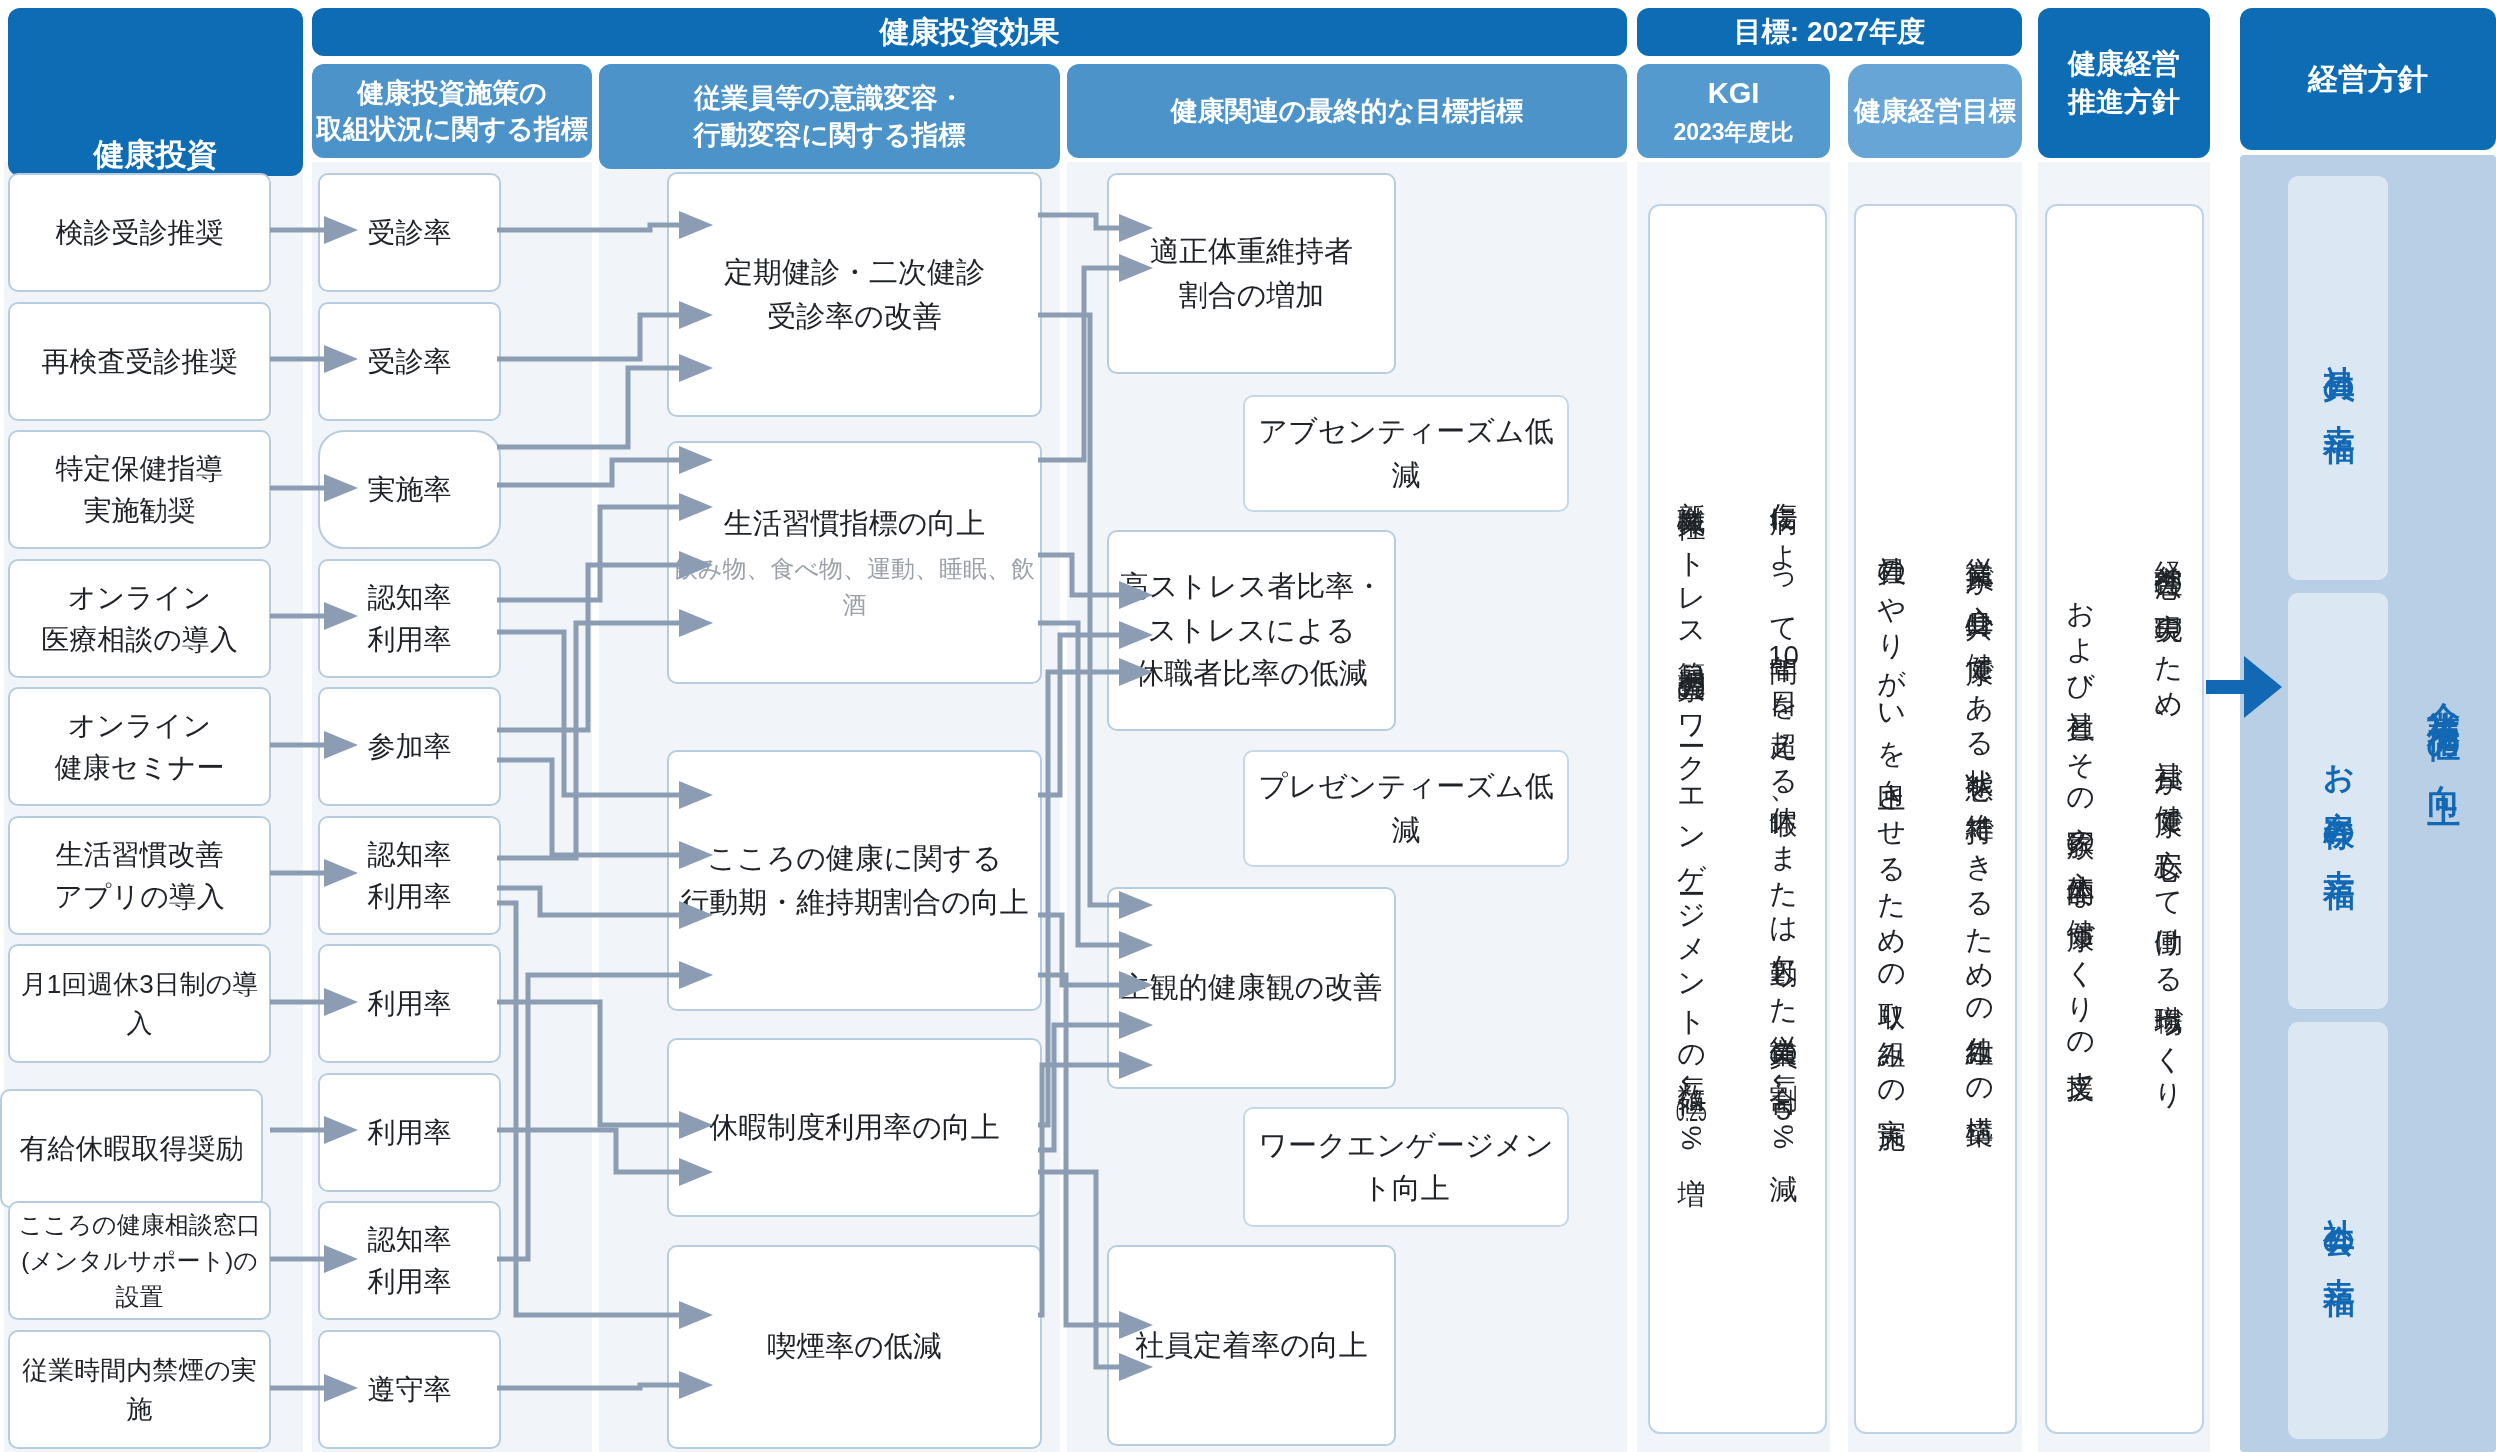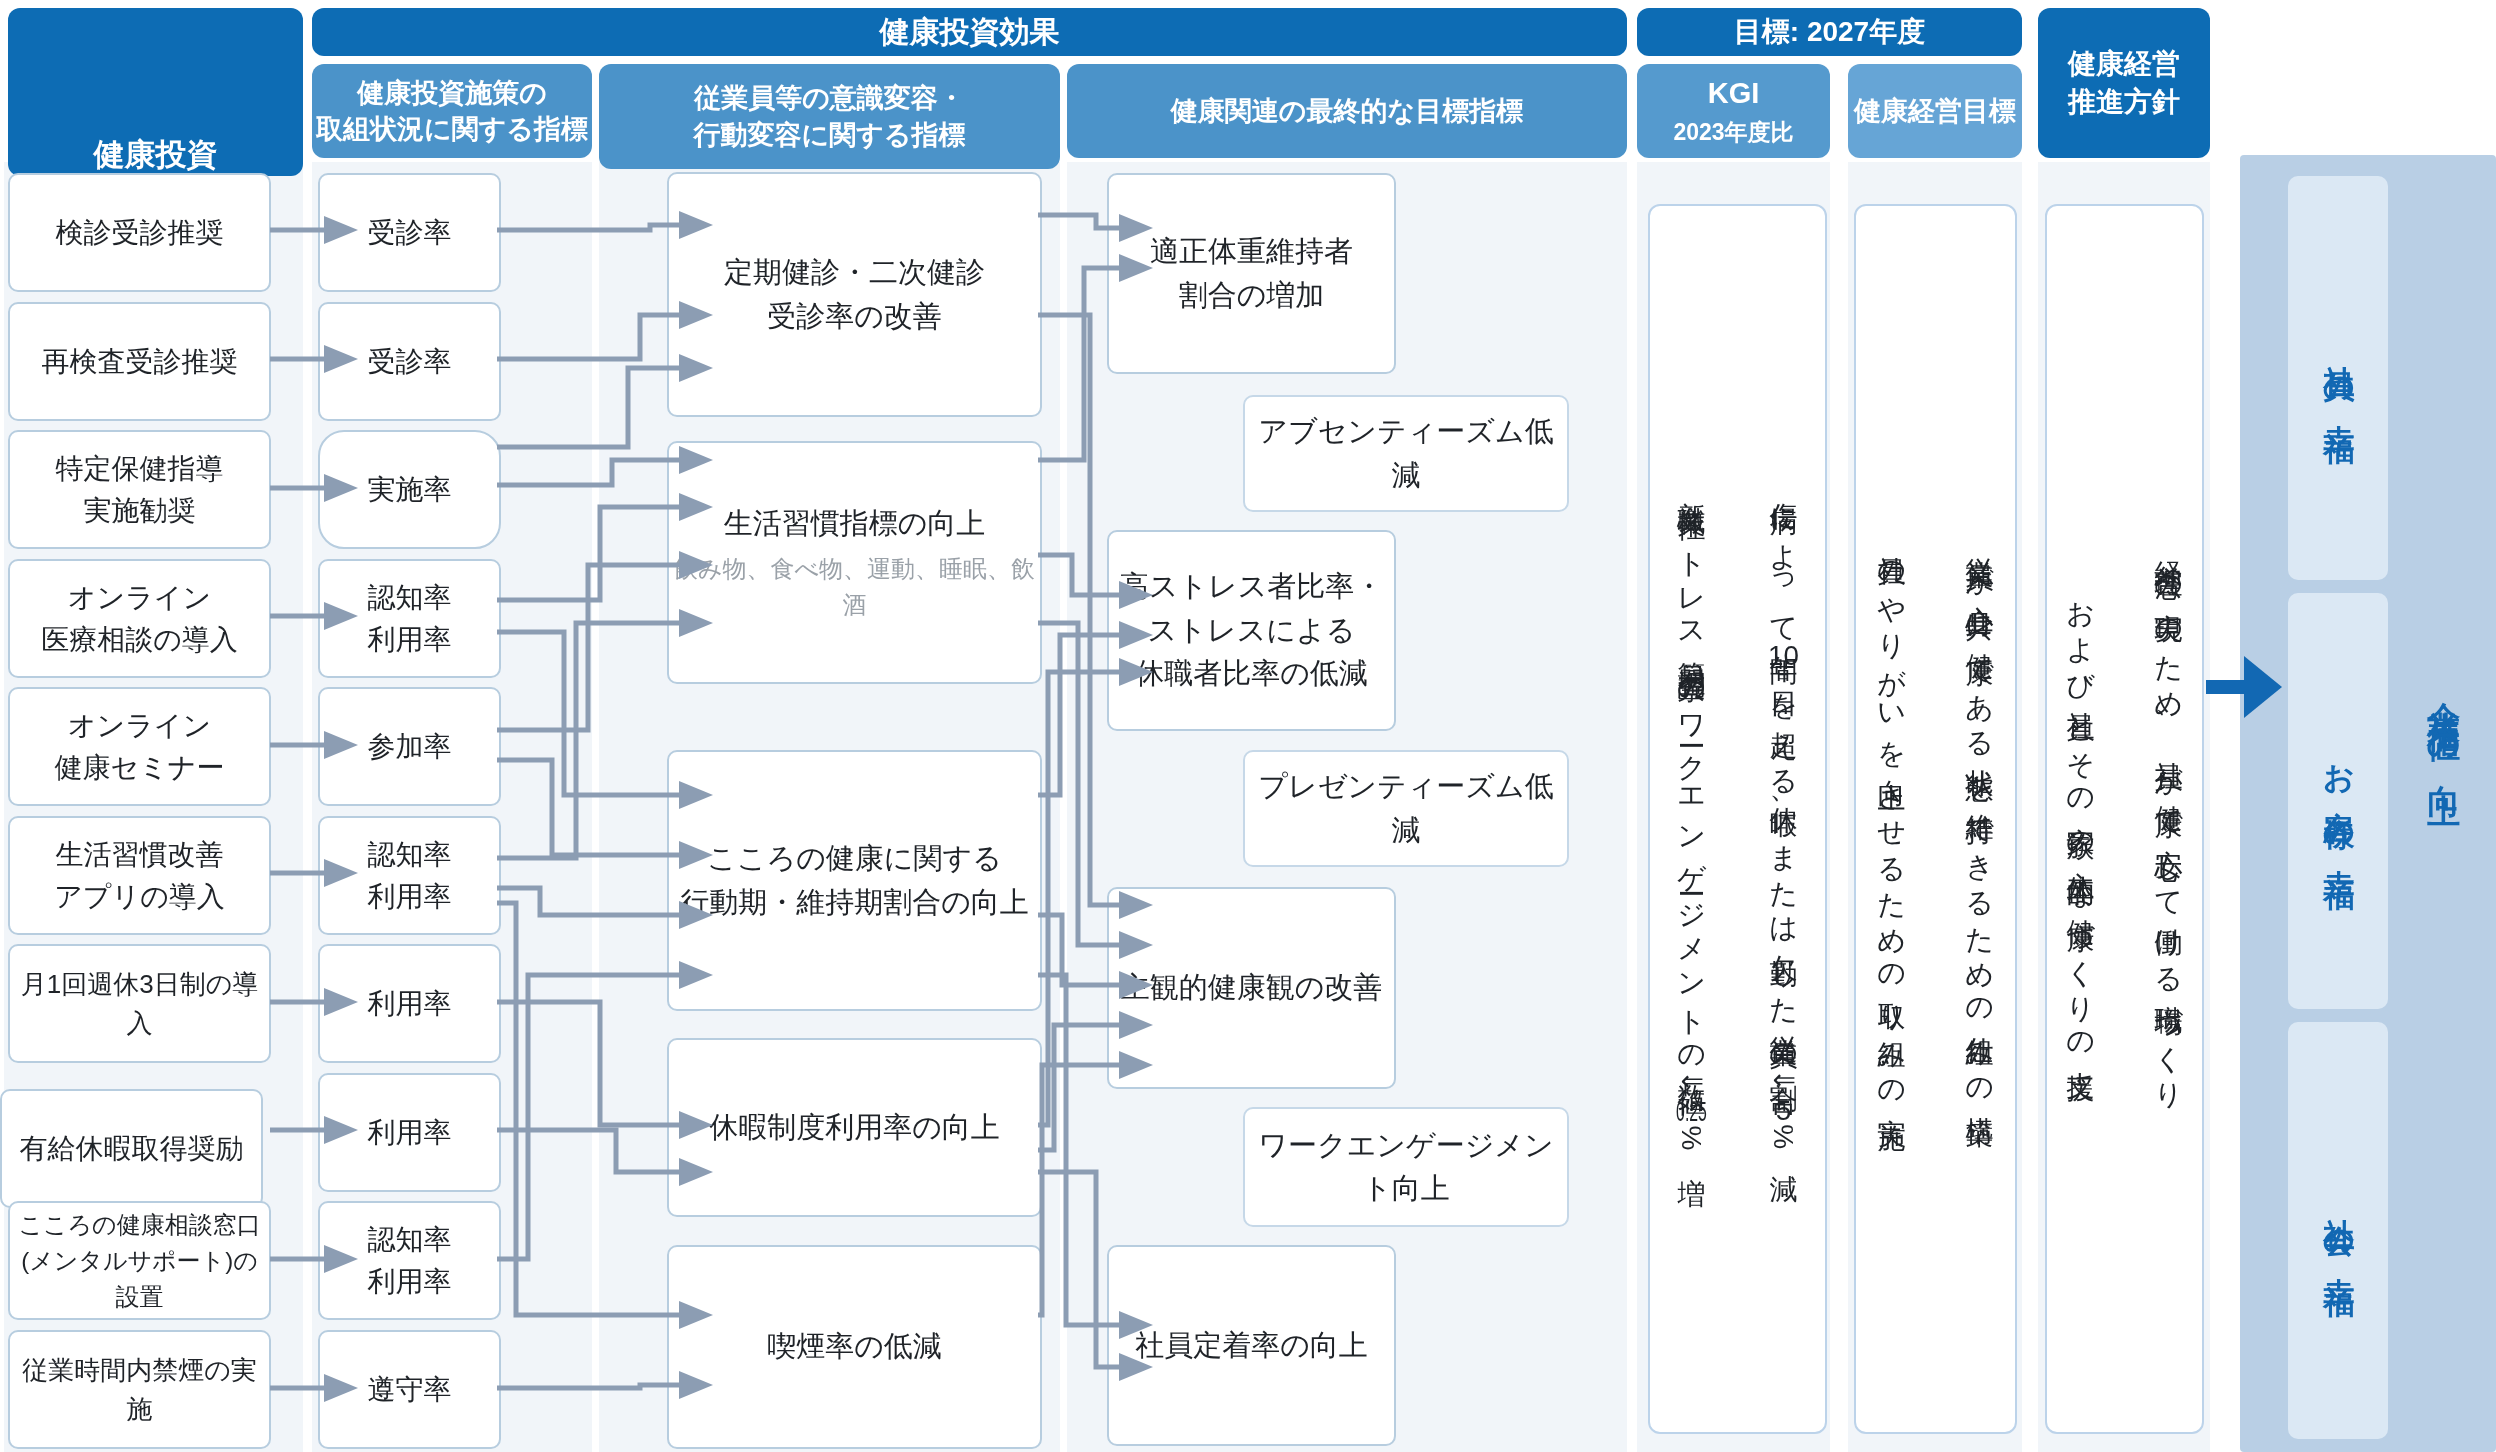--- a/index.html
+++ b/index.html
@@ -59,25 +59,26 @@
   <div class="hdr hdr-mid" style="left:312px;top:64px;width:280px;height:94px;font-size:27px;"><span>健康投資施策の
 取組状況に関する指標</span></div>
 
   <div class="hdr hdr-mid" style="left:599px;top:64px;width:461px;height:105px;font-size:27px;"><span>従業員等の意識変容・
 行動変容に関する指標</span></div>
 
   <div class="hdr hdr-mid" style="left:1067px;top:64px;width:560px;height:94px;font-size:27px;"><span>健康関連の最終的な目標指標</span></div>
 
   <div class="hdr" style="left:1637px;top:64px;width:193px;height:94px;background:#559ace;flex-direction:column;"><span class="kgi-title">KGI</span><span class="kgi-sub">2023年度比</span></div>
 
-  <div class="hdr" style="left:1848px;top:64px;width:174px;height:94px;background:#66a5d6;font-size:27px;"><span>健康経営目標</span></div>
+  <div class="hdr" style="left:1848px;top:64px;width:174px;height:94px;background:#66a5d6;font-size:27px;border-radius:18px;"><span>健康経営目標</span></div>
 
   <div class="hdr hdr-dark" style="left:2038px;top:8px;width:172px;height:150px;font-size:28px;"><span>健康経営
 推進方針</span></div>
 
+  <div class="hdr hdr-dark" style="left:2240px;top:8px;width:256px;height:142px;font-size:30px;"><span>経営方針</span></div>
 
   <div class="box" style="left:8px;top:173px;width:259px;height:115px;">検診受診推奨</div>
   <div class="box" style="left:8px;top:302px;width:259px;height:115px;">再検査受診推奨</div>
   <div class="box" style="left:8px;top:430px;width:259px;height:115px;">特定保健指導
 実施勧奨</div>
   <div class="box" style="left:8px;top:559px;width:259px;height:115px;">オンライン
 医療相談の導入</div>
   <div class="box" style="left:8px;top:687px;width:259px;height:115px;">オンライン
 健康セミナー</div>
   <div class="box" style="left:8px;top:816px;width:259px;height:115px;">生活習慣改善

